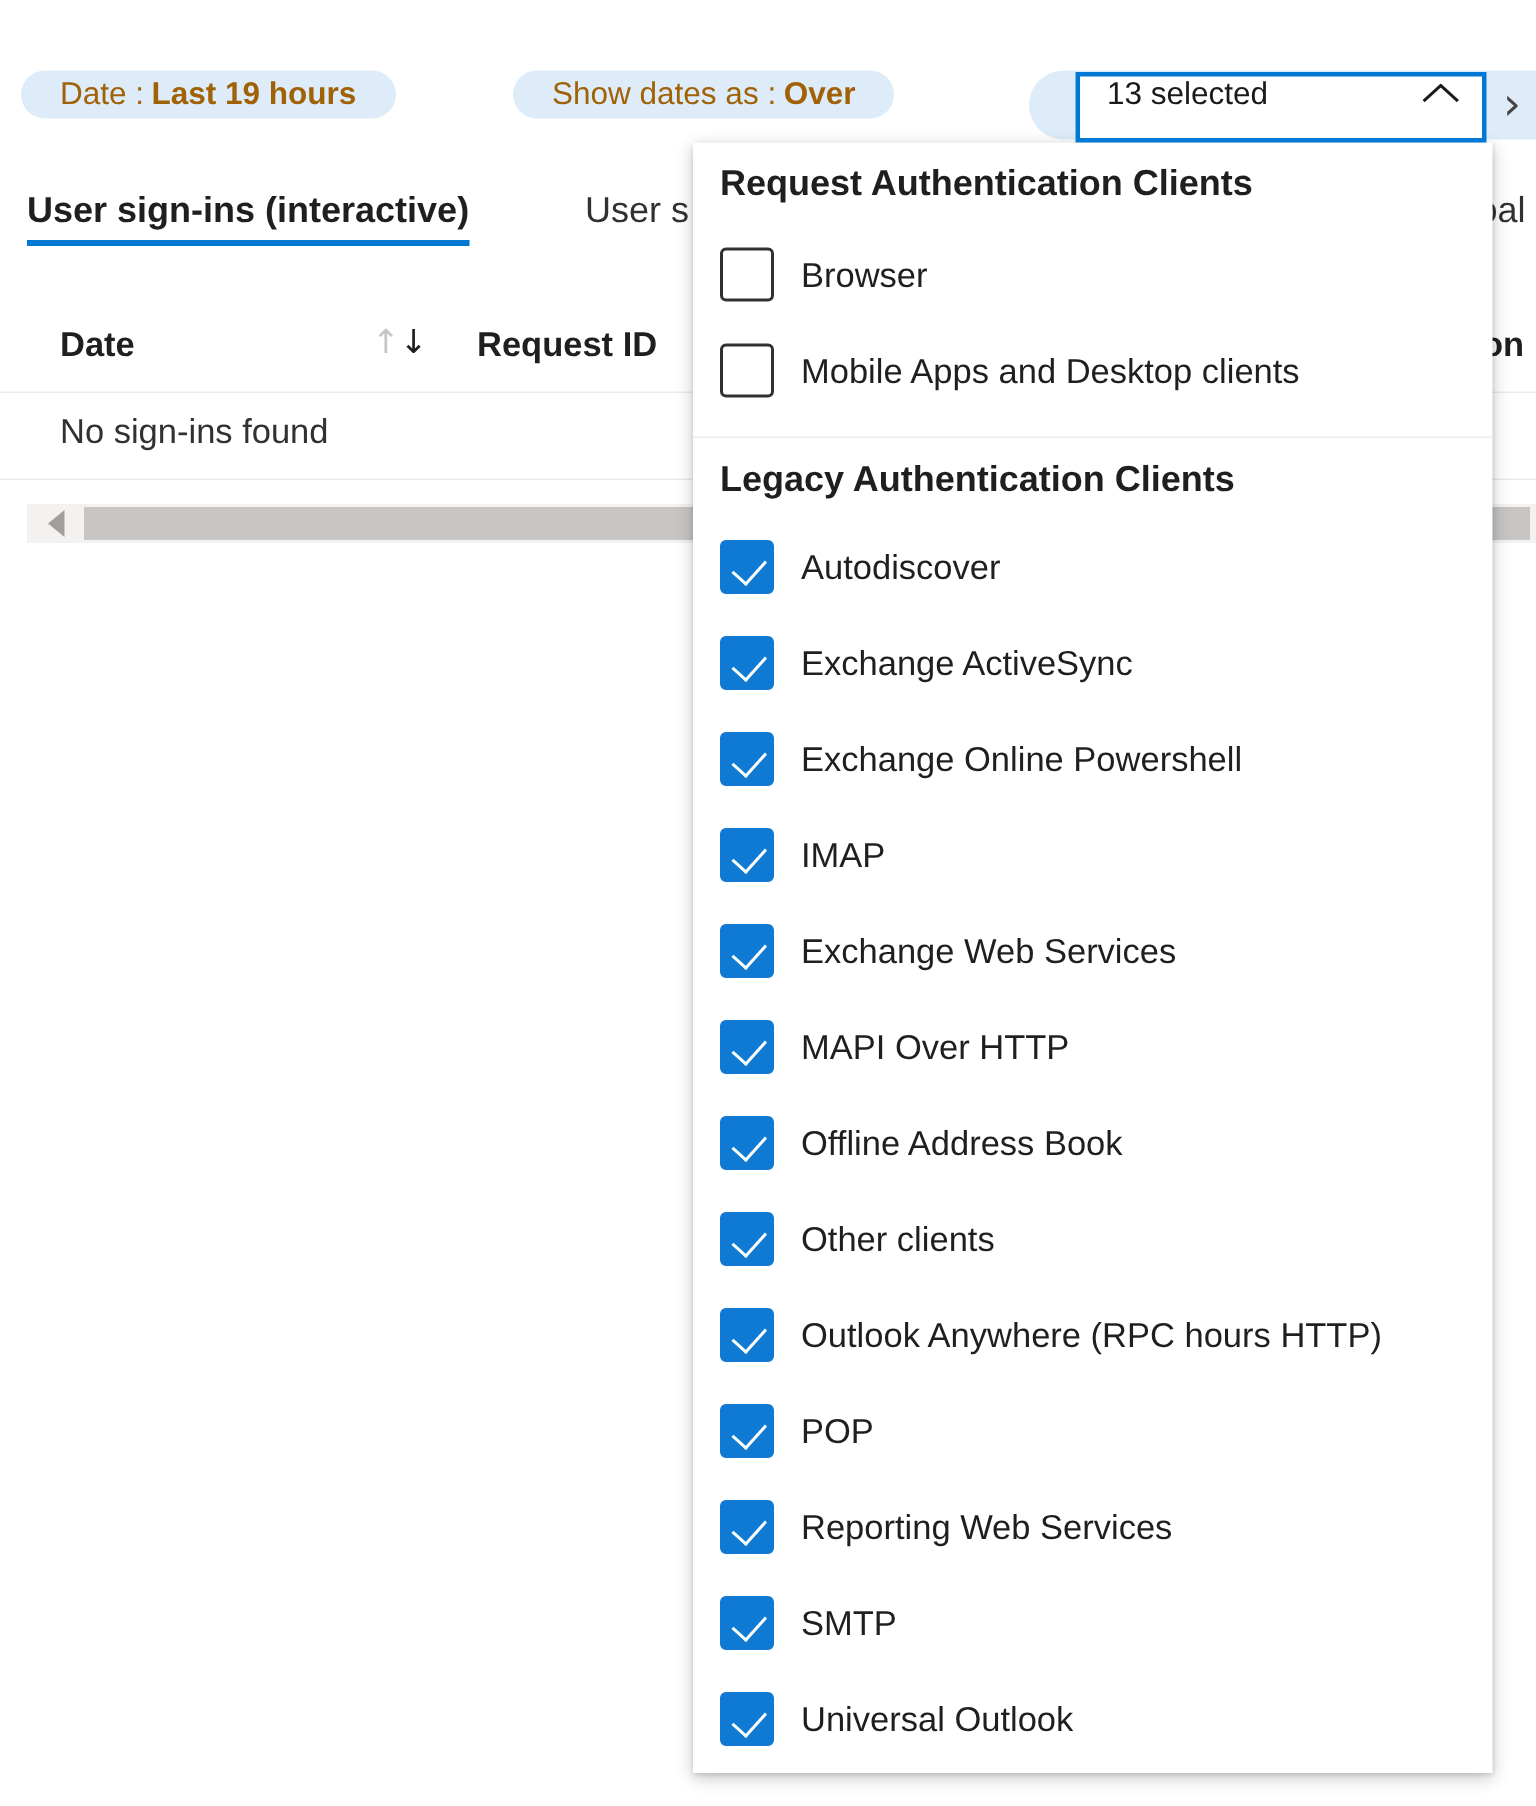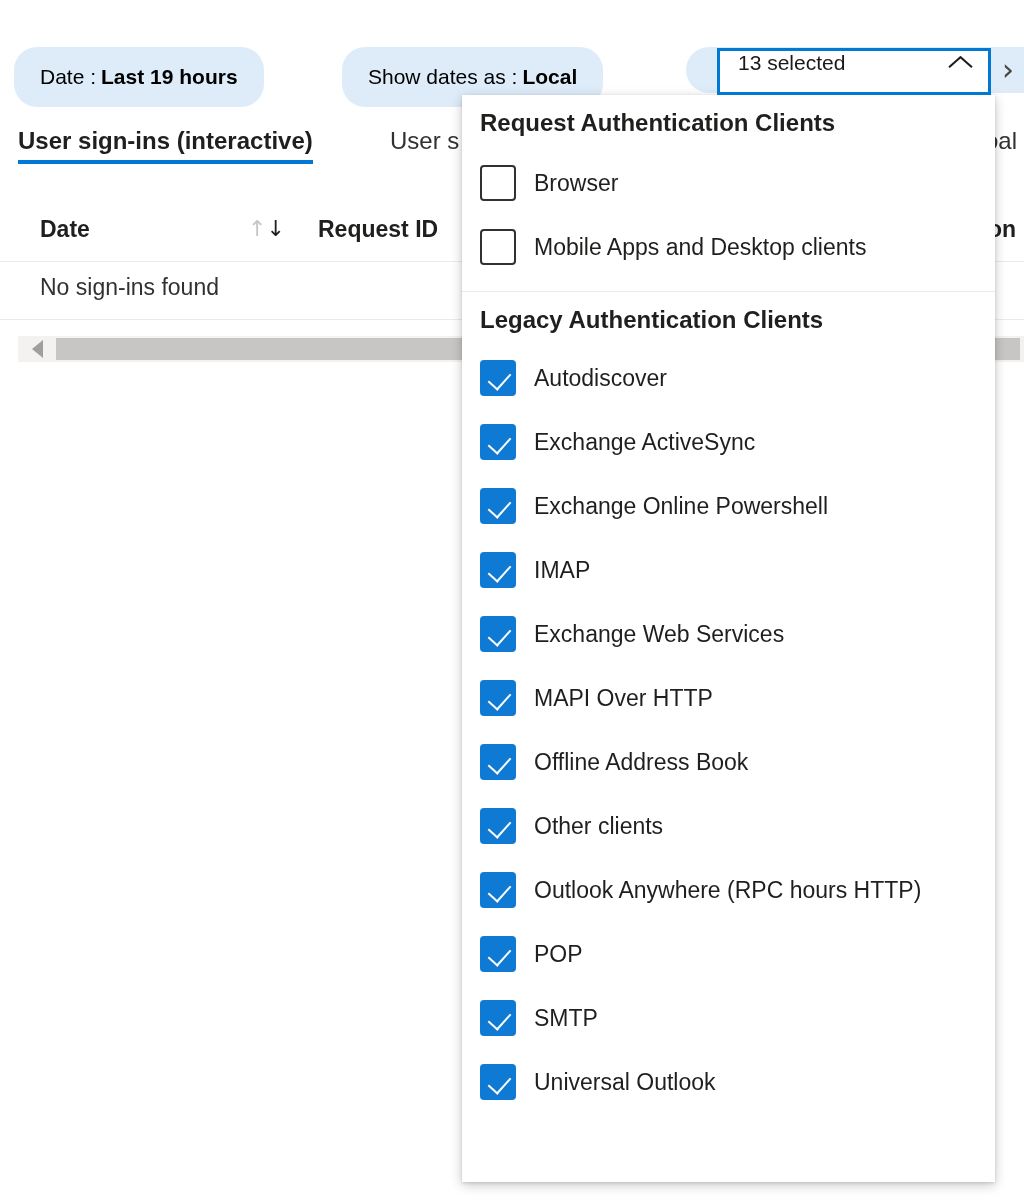--- a/index.html
+++ b/index.html
@@ -19,28 +19,28 @@
 
   
   .filter-row {
     position: absolute;
     left: 0; top: 0;
     width: 1024px; height: 110px;
     background: #ffffff;
   }
   .pill {
     position: absolute;
-    height: 60px;
+    height: 32px;
     background: #deecf9;
     border-radius: 23px;
     display: flex;
     align-items: center;
     padding: 0 26px;
     white-space: nowrap;
-    color: #000000;
+    color: #a16207;
     font-size: 21px;
     cursor: pointer;
   }
   .pill .lbl { font-weight: 400; }
   .pill .val { font-weight: 700; margin-left: 5px; }
   #pill-date { left: 14px; top: 47px; }
   #pill-showdates { left: 342px; top: 47px; }
 
   
   #pill-clientapp-host {
@@ -265,21 +265,21 @@
 
   <div class="filter-row">
 
     <div class="pill" id="pill-date">
       <span class="lbl">Date :</span>
       <span class="val">Last 19 hours</span>
     </div>
 
     <div class="pill" id="pill-showdates">
       <span class="lbl">Show dates as :</span>
-      <span class="val">Local</span>
+      <span class="val">Over</span>
     </div>
 
     <div id="pill-clientapp-host"></div>
 
     <div id="chev-right">›</div>
 
     <div class="combo">
       <span class="combo-text">13 selected</span>
       <span class="combo-chev"></span>
     </div>
@@ -376,20 +376,24 @@
     <div class="dd-item">
       <span class="cbox checked"></span>
       <span class="dd-label">Outlook Anywhere (RPC hours HTTP)</span>
     </div>
     <div class="dd-item">
       <span class="cbox checked"></span>
       <span class="dd-label">POP</span>
     </div>
     <div class="dd-item">
       <span class="cbox checked"></span>
+      <span class="dd-label">Reporting Web Services</span>
+    </div>
+    <div class="dd-item">
+      <span class="cbox checked"></span>
       <span class="dd-label">SMTP</span>
     </div>
     <div class="dd-item">
       <span class="cbox checked"></span>
       <span class="dd-label">Universal Outlook</span>
     </div>
 
   </div>
 
 </div>

